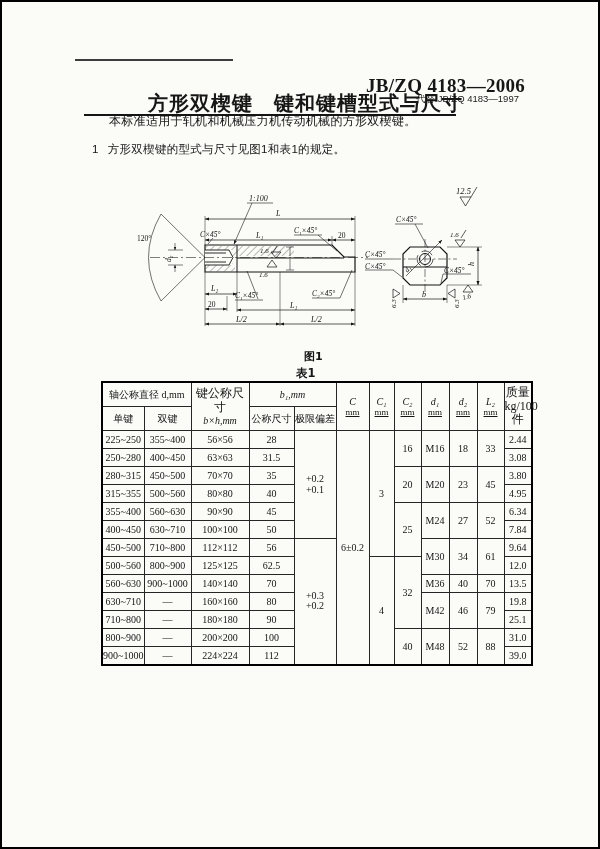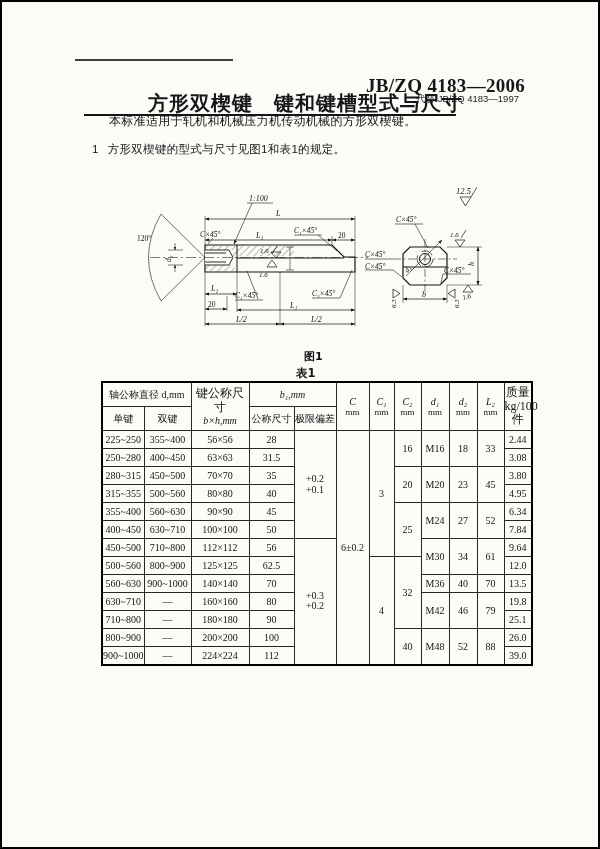--- a/index.html
+++ b/index.html
@@ -24,21 +24,21 @@
   .svgsm{font-family:"Liberation Serif",serif;}
   .figcap{font-family:"DejaVu Sans","Liberation Sans",sans-serif;font-weight:bold;}
   table.dim{position:absolute;left:101px;top:381px;border-collapse:collapse;
             table-layout:fixed;width:430px;border:2px solid #000;}
   table.dim td{border:1px solid #262626;text-align:center;vertical-align:middle;padding:0;
                font-family:"Liberation Serif",serif;font-size:10px;line-height:1.15;color:#141414;}
   table.dim thead td{height:23px;}
   table.dim tbody tr{height:18px;}
   .cjk{font-family:"DejaVu Sans","Liberation Sans",sans-serif;font-size:12px;}
   .var{font-style:italic;}
-  .unit{font-size:9px;font-style:normal;}
+  .unit{font-size:9px;font-style:normal;text-decoration:underline;}
   .small{font-size:12px;}
   .dev div{line-height:1.05;}
 </style>
 </head>
 <body>
 
 <div class="frame"></div>
 <div class="abs artifact"></div>
 
 <div class="abs stdno">JB/ZQ 4183—2006</div>
@@ -391,21 +391,21 @@
     </tr>
     <tr>
       <td>800~900</td>
       <td>—</td>
       <td>200×200</td>
       <td>100</td>
       <td rowspan="2">40</td>
       <td rowspan="2">M48</td>
       <td rowspan="2">52</td>
       <td rowspan="2">88</td>
-      <td>26.0</td>
+      <td>31.0</td>
     </tr>
     <tr>
       <td>900~1000</td>
       <td>—</td>
       <td>224×224</td>
       <td>112</td>
       <td>39.0</td>
     </tr>
   </tbody>
 </table>

